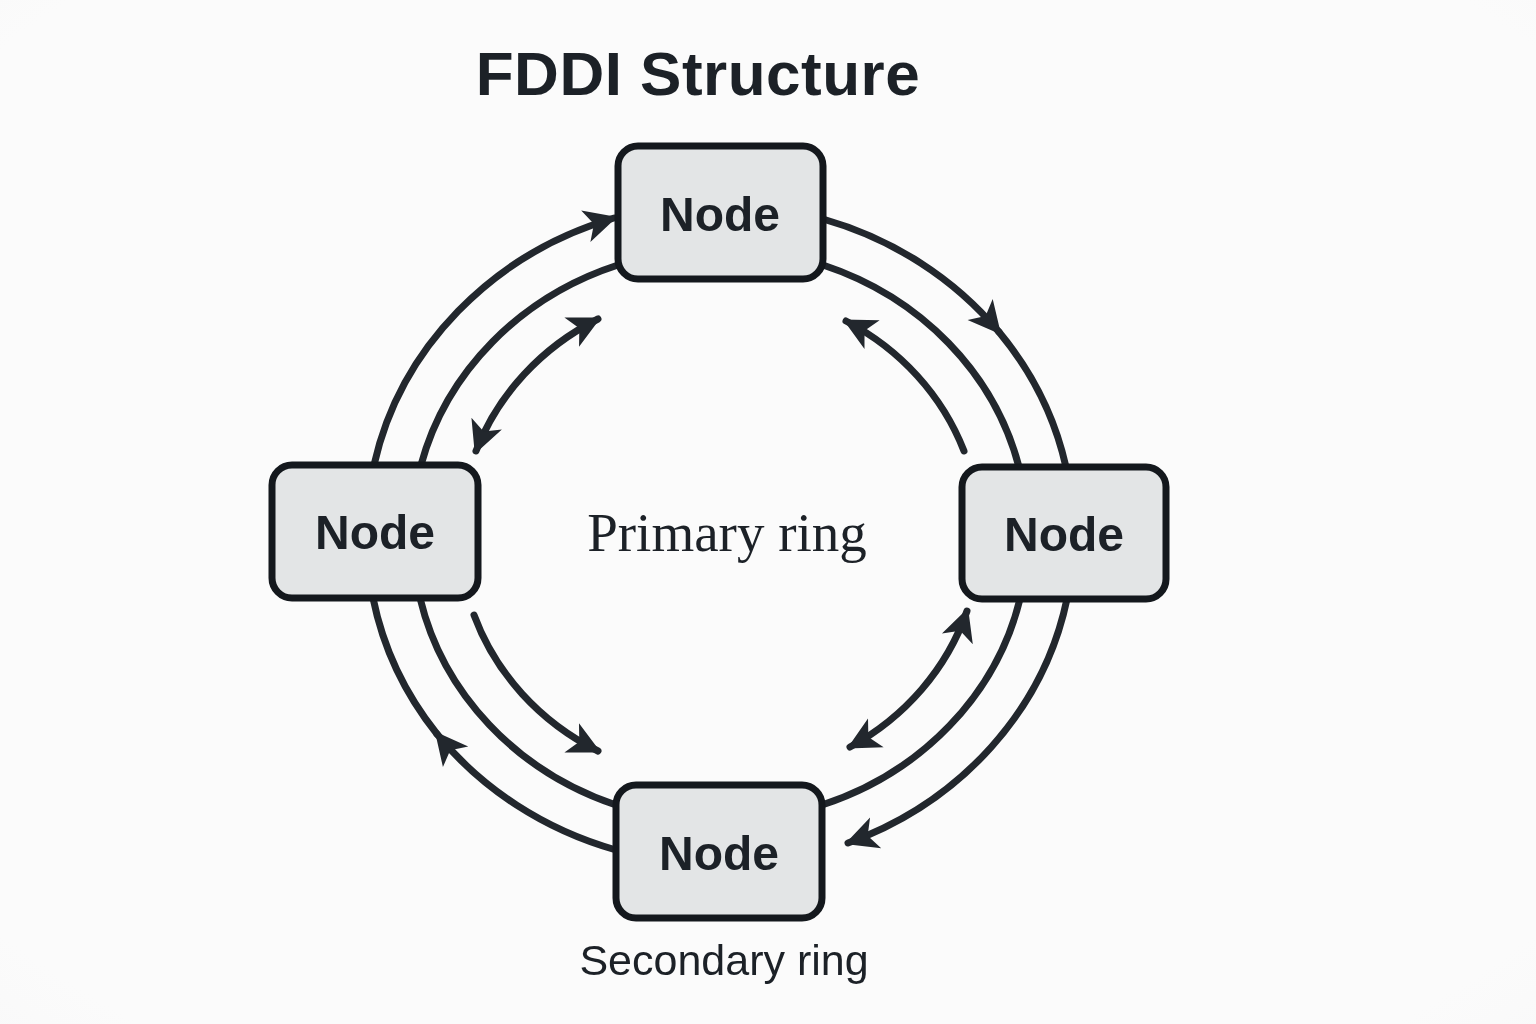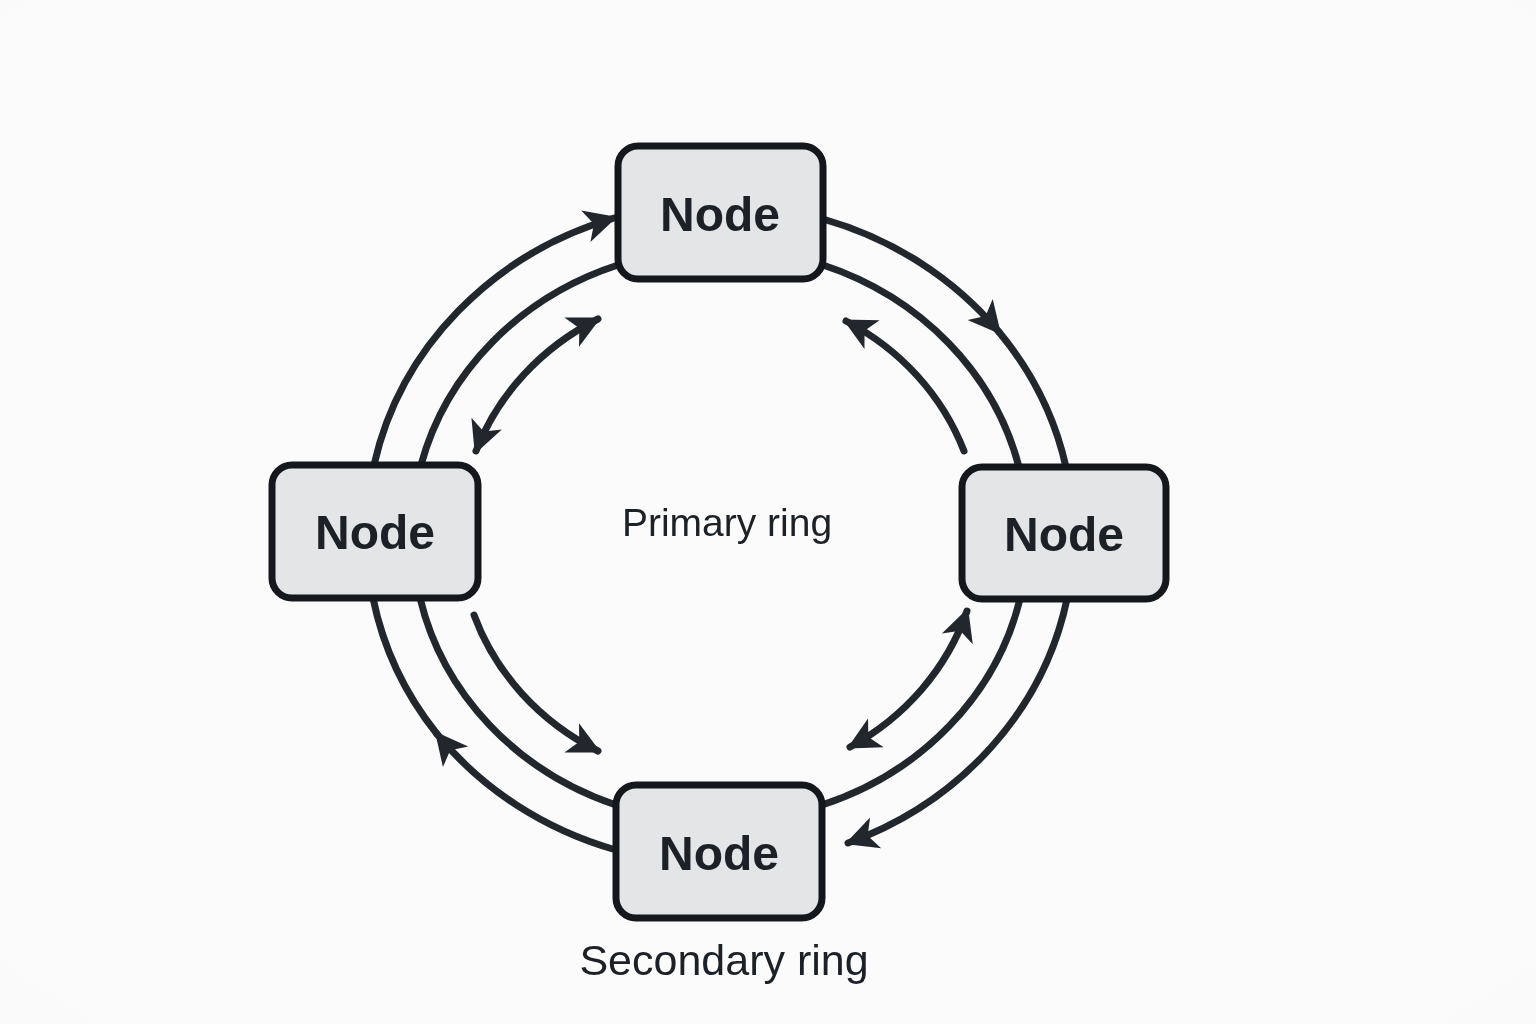--- a/index.html
+++ b/index.html
@@ -52,22 +52,23 @@
     letter-spacing:0.5px;
   }
   .ring-label{
     position:absolute;
     text-align:center;
     color:var(--text);
     width:440px;
   }
   .ring-label.primary{
     left:507px;top:501px;
-    font-size:39px;
+    font-size:55px;
     font-weight:500;
+    font-family:Liberation Serif, serif;
   }
   .ring-label.secondary{
     left:504px;top:936px;
     font-size:43px;
     font-weight:500;
   }
 </style>
 </head>
 <body>
 
@@ -128,16 +129,17 @@
       <rect class="node-rect" x="616" y="785" width="206" height="133" rx="20" ry="20"></rect>
       <text class="node-label" x="719" y="853">Node</text>
     </g>
 
     <g>
       <rect class="node-rect" x="272" y="465" width="206" height="133" rx="20" ry="20"></rect>
       <text class="node-label" x="375" y="532">Node</text>
     </g>
   </svg>
 
+  <div class="title">FDDI Structure</div>
   <div class="ring-label primary">Primary ring</div>
   <div class="ring-label secondary">Secondary ring</div>
 
 </div>
 
 </body></html>

